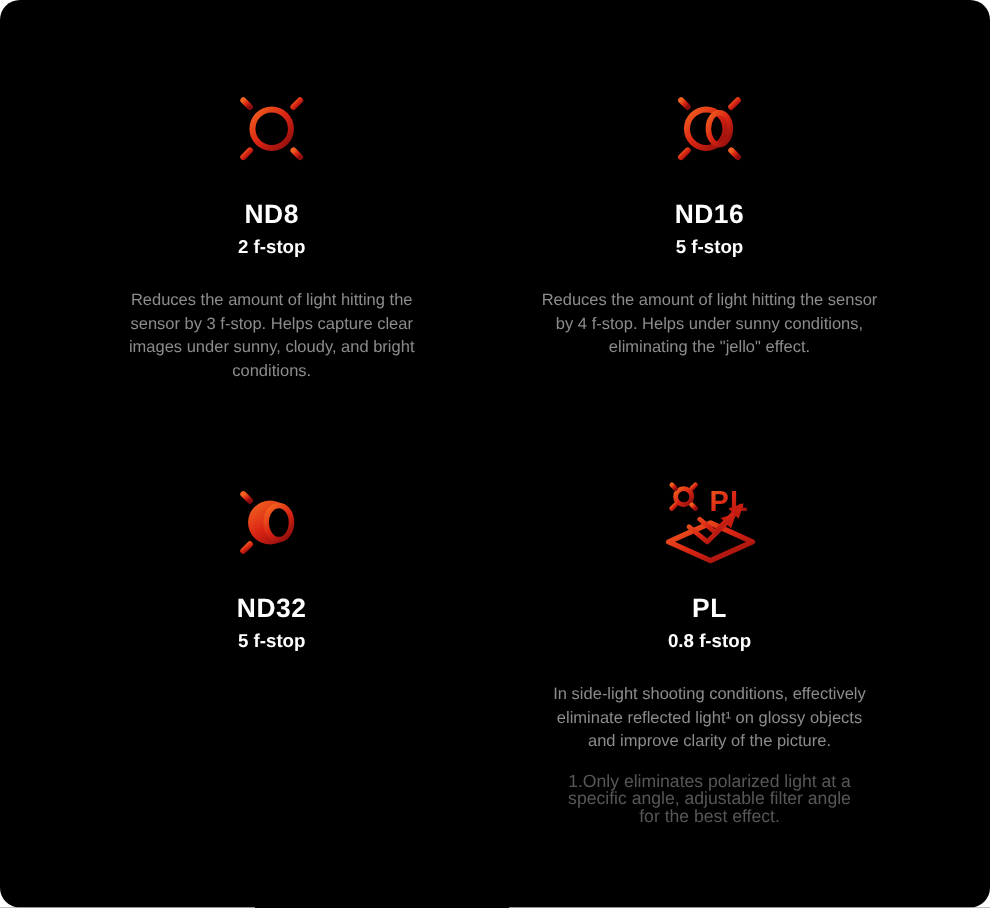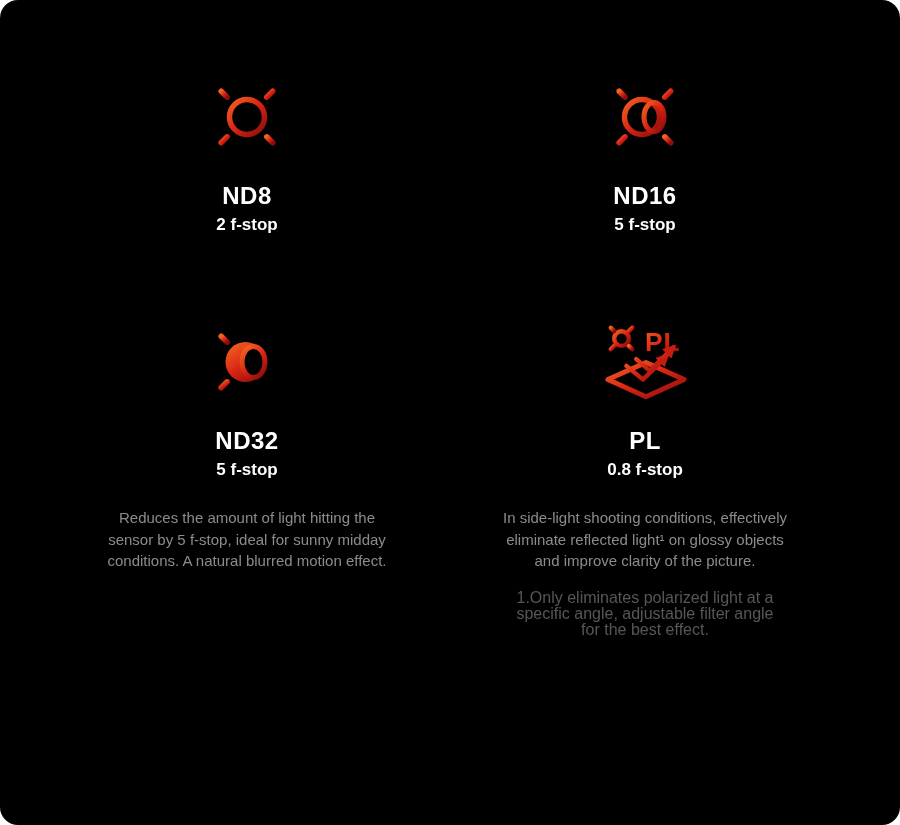--- a/index.html
+++ b/index.html
@@ -95,20 +95,21 @@
             <line x1="68" y1="40" x2="76.5" y2="40"></line>
             <line x1="14.2" y1="14.2" x2="20.2" y2="20.2"></line>
             <line x1="59.8" y1="20.2" x2="65.8" y2="14.2"></line>
             <line x1="14.2" y1="65.8" x2="20.2" y2="59.8"></line>
             <line x1="59.8" y1="59.8" x2="65.8" y2="65.8"></line>
           </g>
         </svg>
       </div>
       <h2 class="title">ND8</h2>
       <h3 class="fstop">2 f-stop</h3>
+      <p class="desc w0">Reduces the amount of light hitting the sensor by 3 f-stop. Helps capture clear images under sunny, cloudy, and bright conditions.</p>
     </section>
 
     <section class="cell">
       <div class="icon-wrap">
         <svg width="80" height="80" viewBox="0 0 80 80">
           <defs>
             <linearGradient id="g1" x1="0" y1="0" x2="1" y2="1">
               <stop offset="0" stop-color="#f2611f"></stop>
               <stop offset="0.5" stop-color="#d92414"></stop>
               <stop offset="1" stop-color="#8a0c0c"></stop>
@@ -123,20 +124,21 @@
             <line x1="68.5" y1="40" x2="76.5" y2="40"></line>
             <line x1="14.2" y1="14.2" x2="20.2" y2="20.2"></line>
             <line x1="59.8" y1="20.2" x2="65.8" y2="14.2"></line>
             <line x1="14.2" y1="65.8" x2="20.2" y2="59.8"></line>
             <line x1="59.8" y1="59.8" x2="65.8" y2="65.8"></line>
           </g>
         </svg>
       </div>
       <h2 class="title">ND16</h2>
       <h3 class="fstop">5 f-stop</h3>
+      <p class="desc w1">Reduces the amount of light hitting the sensor by 4 f-stop. Helps under sunny conditions, eliminating the "jello" effect.</p>
     </section>
 
     <section class="cell">
       <div class="icon-wrap">
         <svg width="80" height="80" viewBox="0 0 80 80">
           <defs>
             <linearGradient id="g2" x1="0.2" y1="0" x2="0.9" y2="1">
               <stop offset="0" stop-color="#f2611f"></stop>
               <stop offset="0.5" stop-color="#d92414"></stop>
               <stop offset="1" stop-color="#8a0c0c"></stop>
@@ -148,21 +150,20 @@
             <line x1="40" y1="3.5" x2="40" y2="12"></line>
             <line x1="40" y1="68" x2="40" y2="76.5"></line>
             <line x1="3.5" y1="40" x2="12" y2="40"></line>
             <line x1="14.2" y1="14.2" x2="20.2" y2="20.2"></line>
             <line x1="14.2" y1="65.8" x2="20.2" y2="59.8"></line>
           </g>
         </svg>
       </div>
       <h2 class="title">ND32</h2>
       <h3 class="fstop">5 f-stop</h3>
-      <p class="desc w2">Reduces the amount of light hitting the sensor by 5 f-stop, ideal for sunny midday conditions.  A natural blurred motion effect.</p>
     </section>
 
     <section class="cell">
       <div class="icon-wrap">
         <svg width="86" height="86" viewBox="0 0 88 88">
           <defs>
             <linearGradient id="g3" x1="0" y1="0" x2="1" y2="1">
               <stop offset="0" stop-color="#f2611f"></stop>
               <stop offset="0.5" stop-color="#d92414"></stop>
               <stop offset="1" stop-color="#8a0c0c"></stop>

